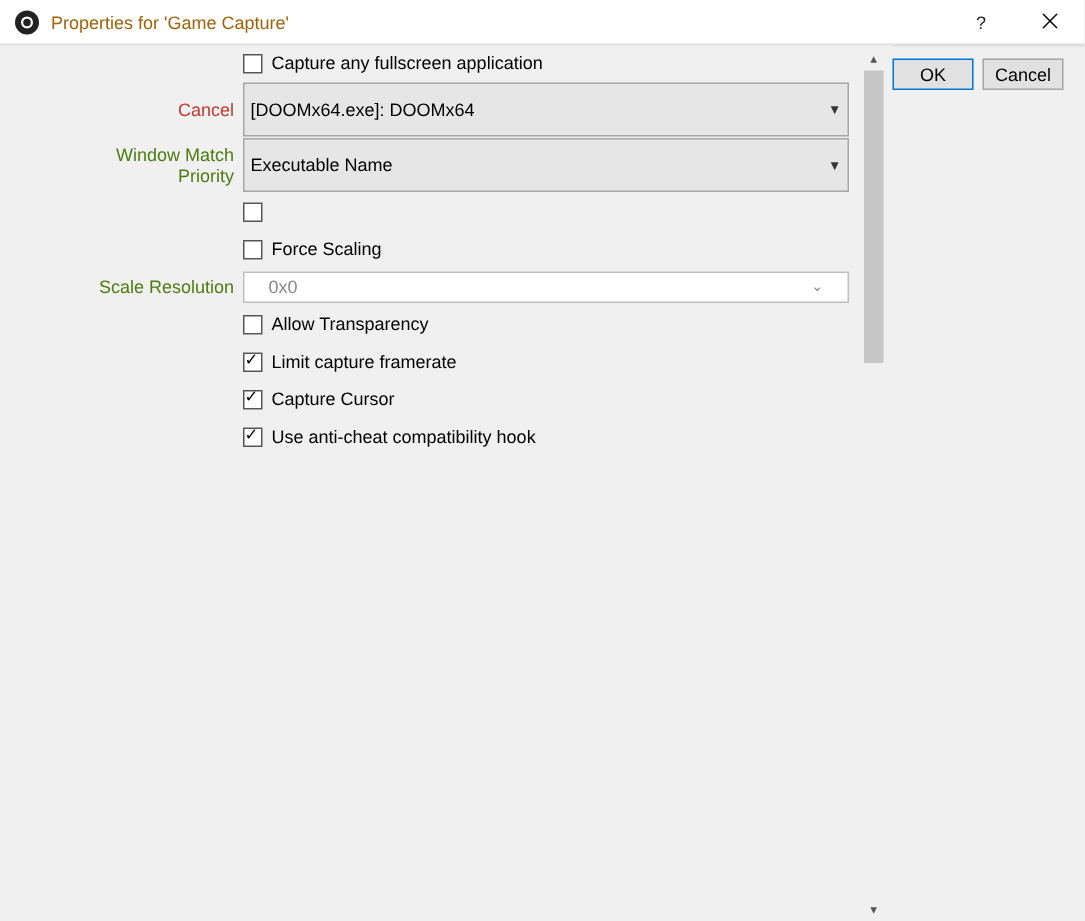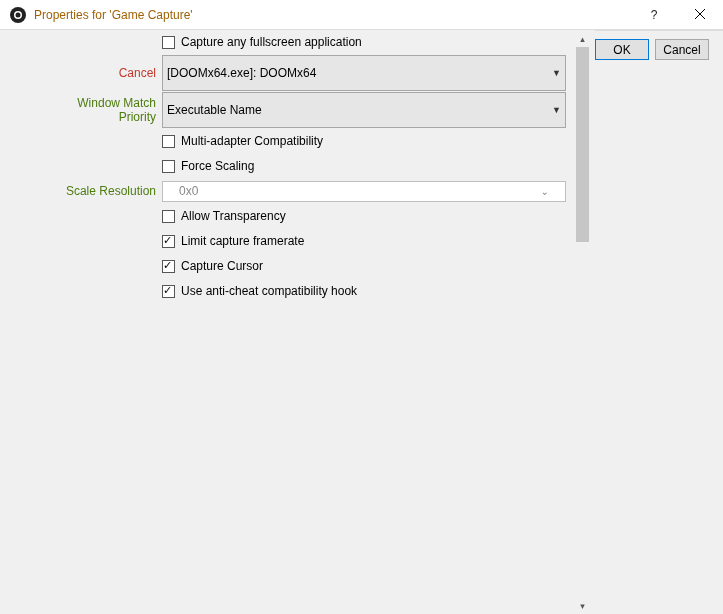--- a/index.html
+++ b/index.html
@@ -136,21 +136,20 @@
             <span class="val">Executable Name</span>
             <span class="caret">▼</span>
           </div>
         </div>
       </div>
 
       <div class="row">
         <div class="label"></div>
         <div class="field">
           <input type="checkbox" class="chk" style="">
-          <span class="chklabel">Multi-adapter Compatibility</span>
         </div>
       </div>
 
       <div class="row">
         <div class="label"></div>
         <div class="field">
           <input type="checkbox" class="chk" style="">
           <span class="chklabel">Force Scaling</span>
         </div>
       </div>

